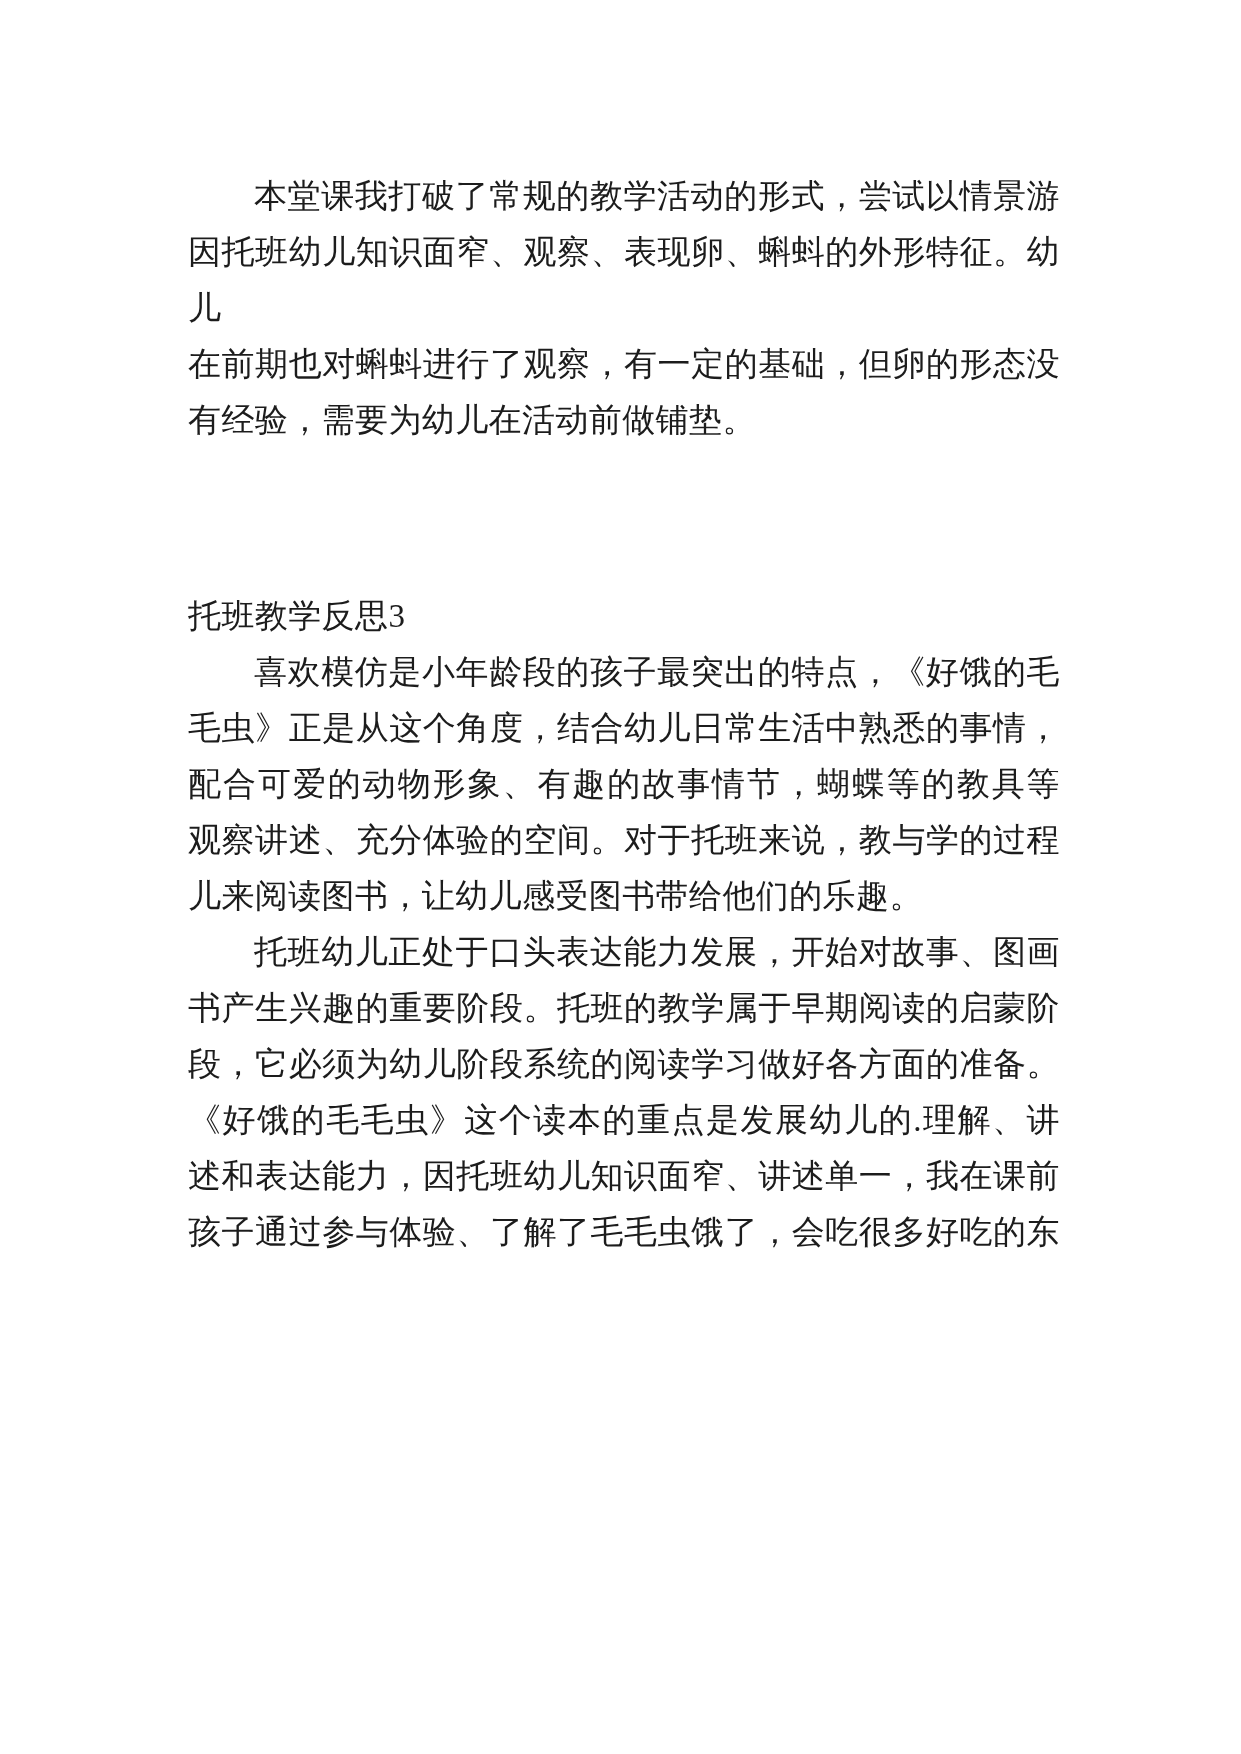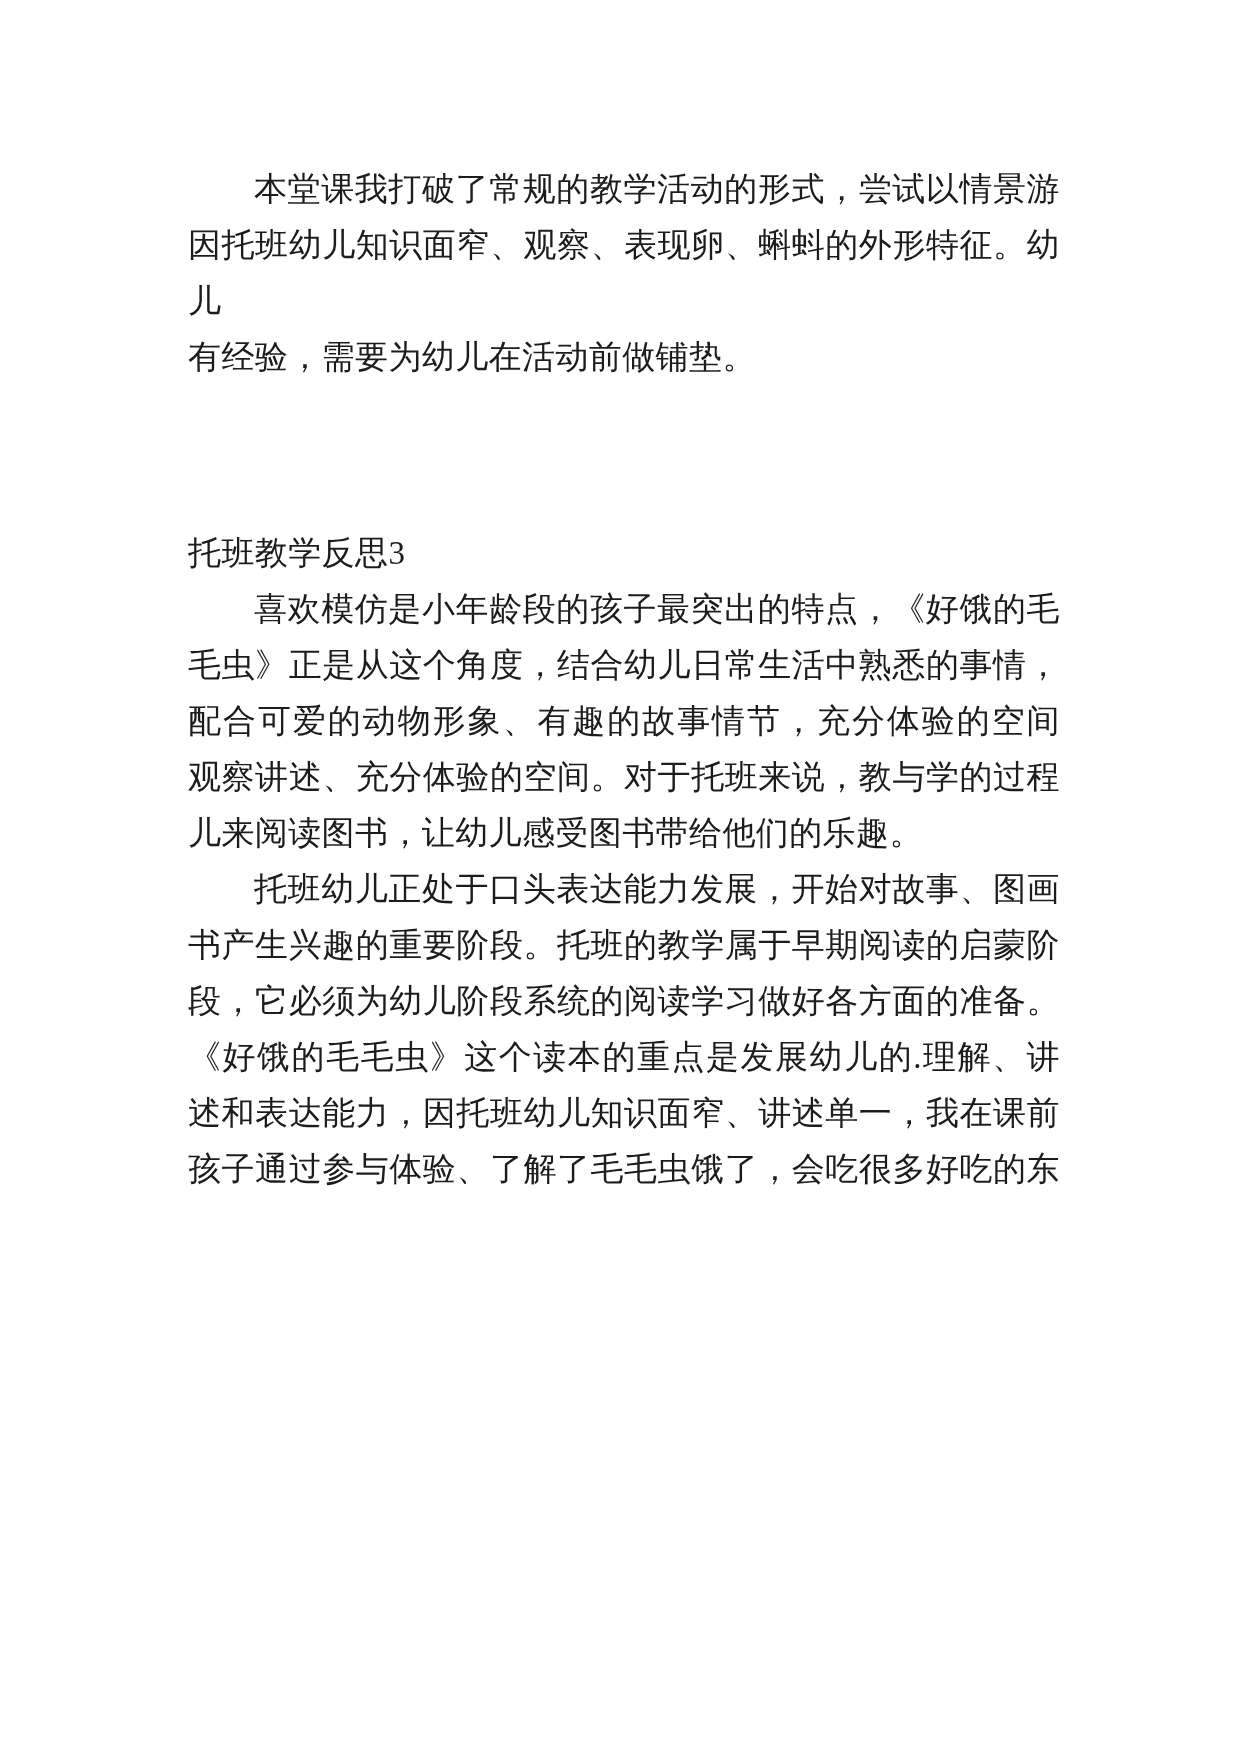--- a/index.html
+++ b/index.html
@@ -11,21 +11,21 @@
     position: relative;
     width: 1241px;
     height: 1754px;
     background: #ffffff;
     overflow: hidden;
     font-family: "Liberation Serif", "DejaVu Serif", serif;
   }
   .doc {
     position: absolute;
     left: 188px;
-    top: 161px;
+    top: 168px;
     width: 872px;
     color: #1c1c1c;
     font-size: 33px;
     line-height: 56px;
     font-weight: 400;
   }
   .block { margin: 0; padding: 0; }
   .line {
     text-align: justify;
     text-align-last: justify;
@@ -37,30 +37,31 @@
   .block.gap { height: 140px; }
 </style>
 </head>
 <body style="background: rgb(255, 255, 255);">
 
 <div class="page">
   <div class="doc" id="doc" style="color: rgb(28, 28, 28);">
       <div class="block paragraph">
         <div class="line indent">本堂课我打破了常规的教学活动的形式，尝试以情景游</div>
         <div class="line">因托班幼儿知识面窄、观察、表现卵、蝌蚪的外形特征。幼儿</div>
+        <div class="line">在前期也对蝌蚪进行了观察，有一定的基础，但卵的形态没</div>
         <div class="line end">有经验，需要为幼儿在活动前做铺垫。</div>
       </div>
       <div class="block gap"></div>
       <div class="block heading">
         <div class="line end">托班教学反思3</div>
       </div>
       <div class="block paragraph">
         <div class="line indent">喜欢模仿是小年龄段的孩子最突出的特点，《好饿的毛</div>
         <div class="line">毛虫》正是从这个角度，结合幼儿日常生活中熟悉的事情，</div>
-        <div class="line">配合可爱的动物形象、有趣的故事情节，充分体验的空间</div>
+        <div class="line">配合可爱的动物形象、有趣的故事情节，蝴蝶等的教具等</div>
         <div class="line">观察讲述、充分体验的空间。对于托班来说，教与学的过程</div>
         <div class="line end">儿来阅读图书，让幼儿感受图书带给他们的乐趣。</div>
       </div>
       <div class="block paragraph">
         <div class="line indent">托班幼儿正处于口头表达能力发展，开始对故事、图画</div>
         <div class="line">书产生兴趣的重要阶段。托班的教学属于早期阅读的启蒙阶</div>
         <div class="line">段，它必须为幼儿阶段系统的阅读学习做好各方面的准备。</div>
         <div class="line">《好饿的毛毛虫》这个读本的重点是发展幼儿的.理解、讲</div>
         <div class="line">述和表达能力，因托班幼儿知识面窄、讲述单一，我在课前</div>
         <div class="line">孩子通过参与体验、了解了毛毛虫饿了，会吃很多好吃的东</div>

